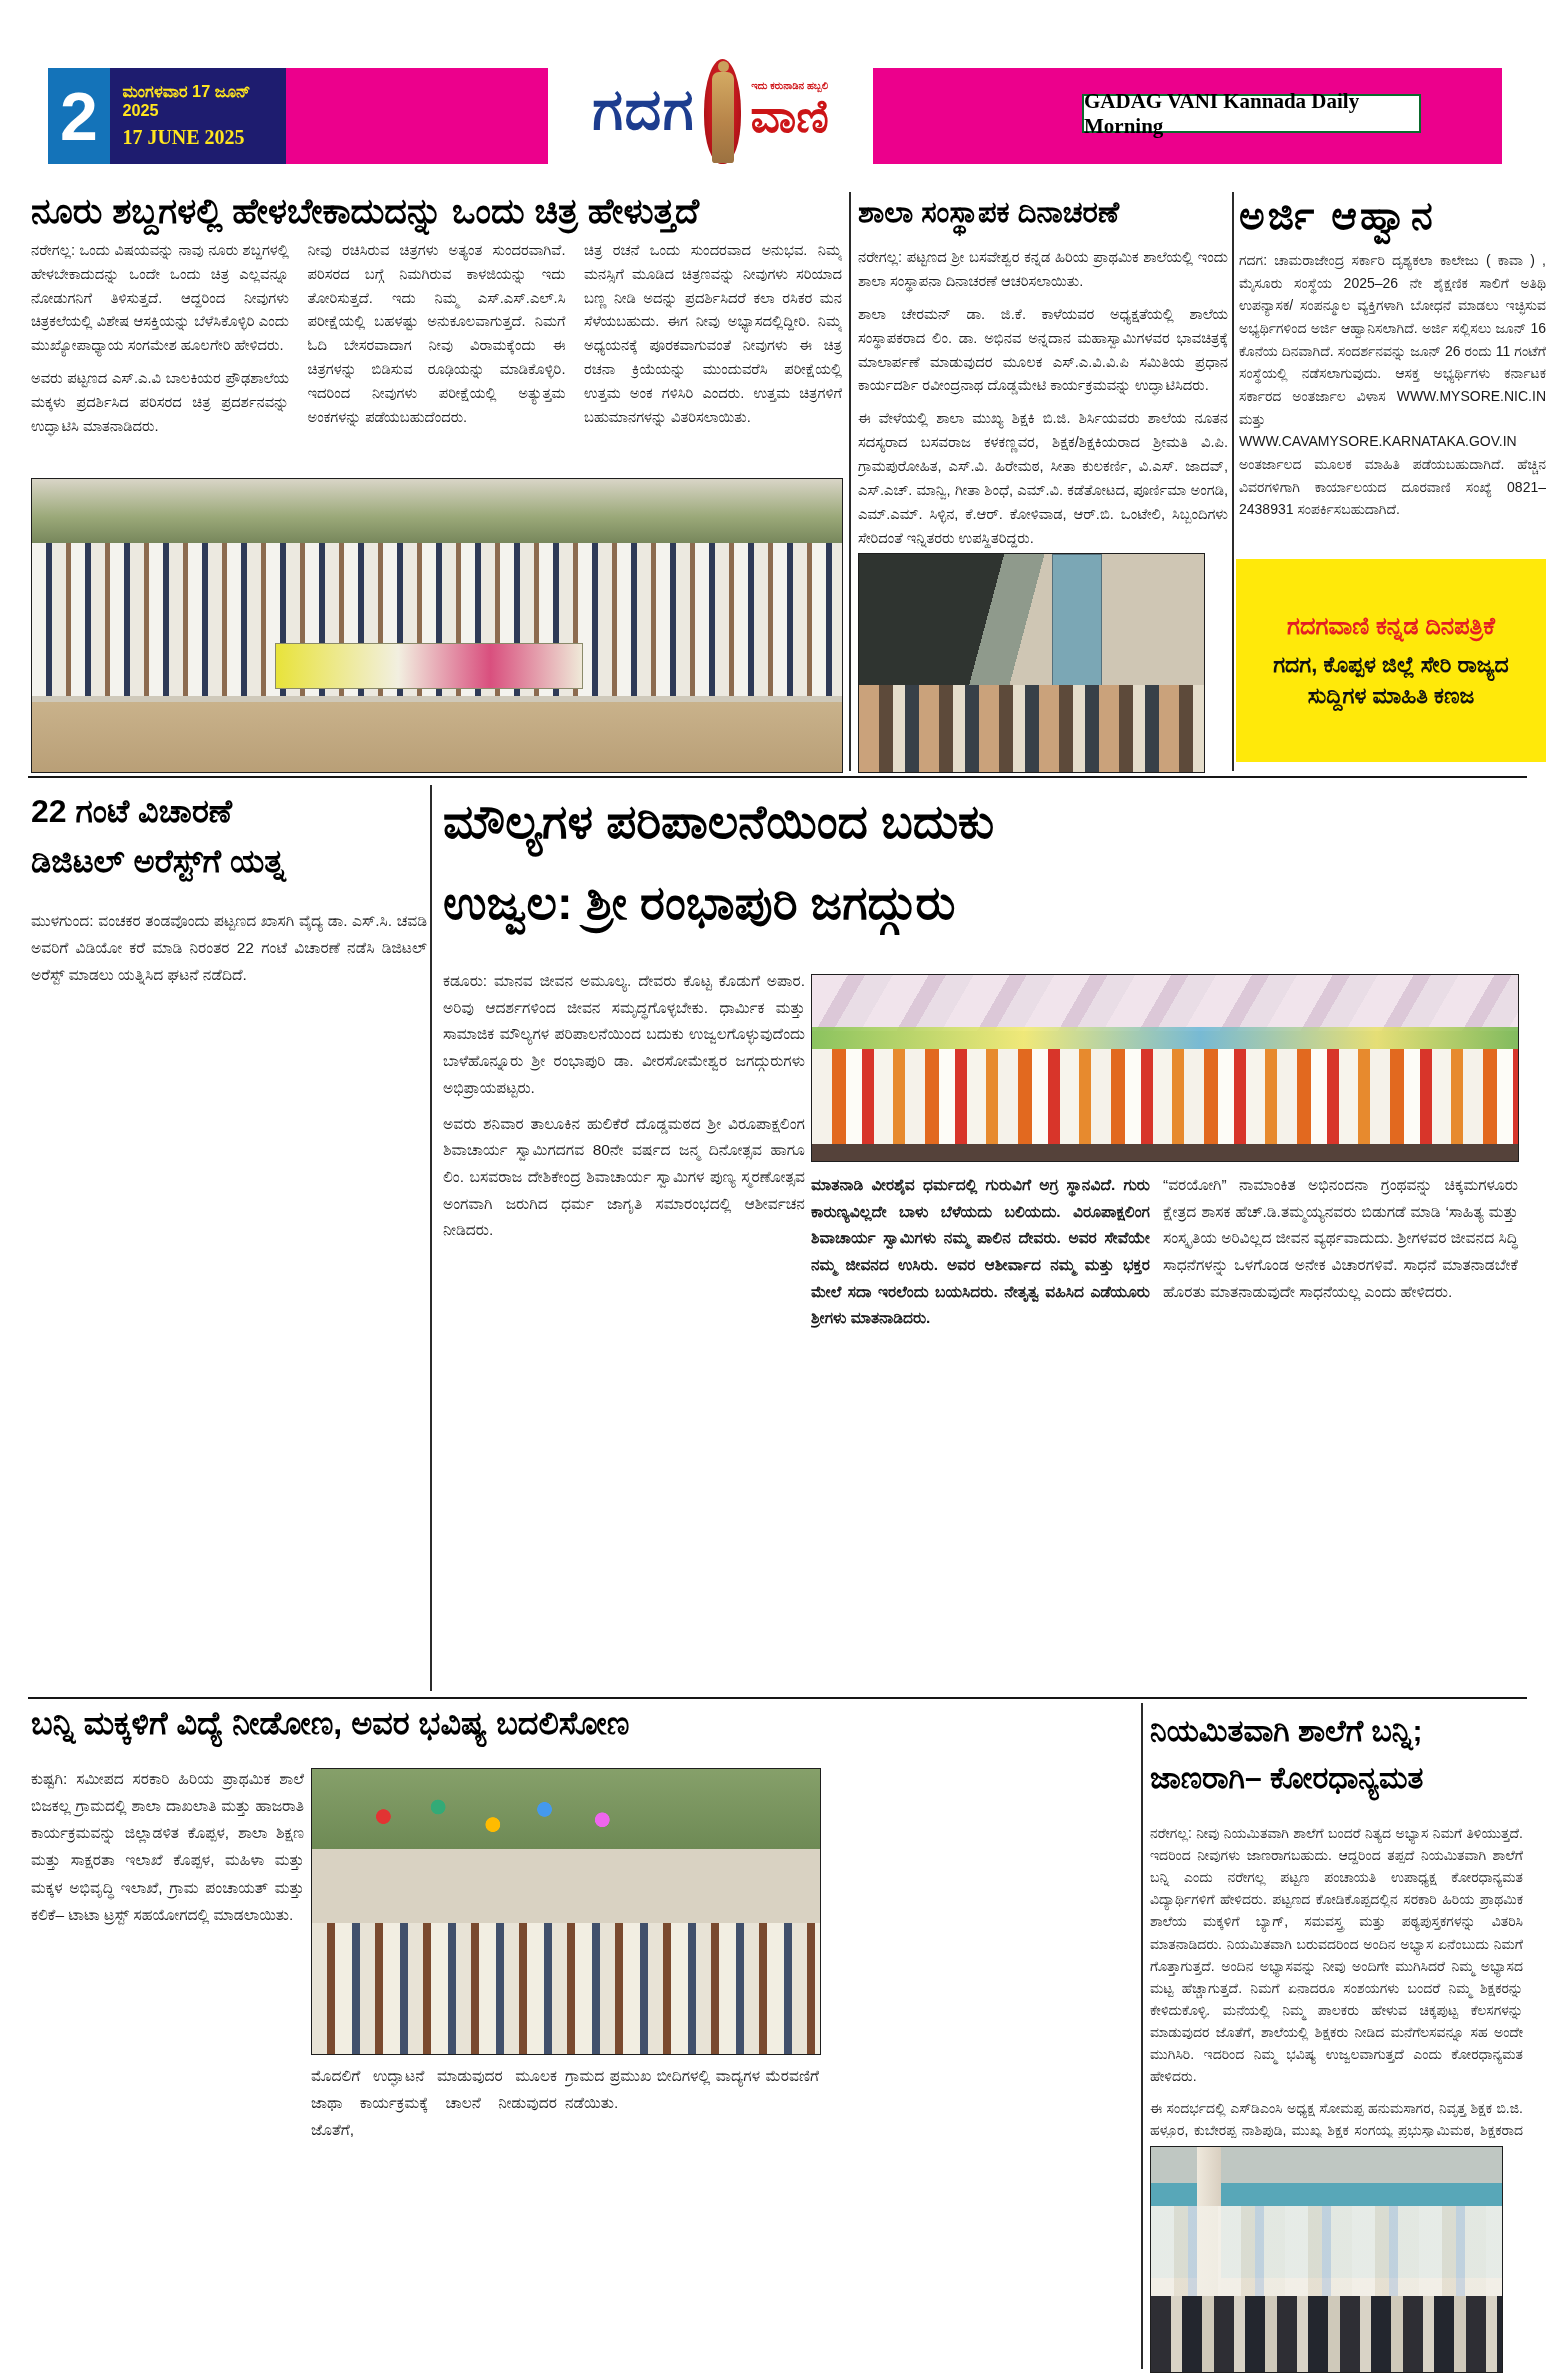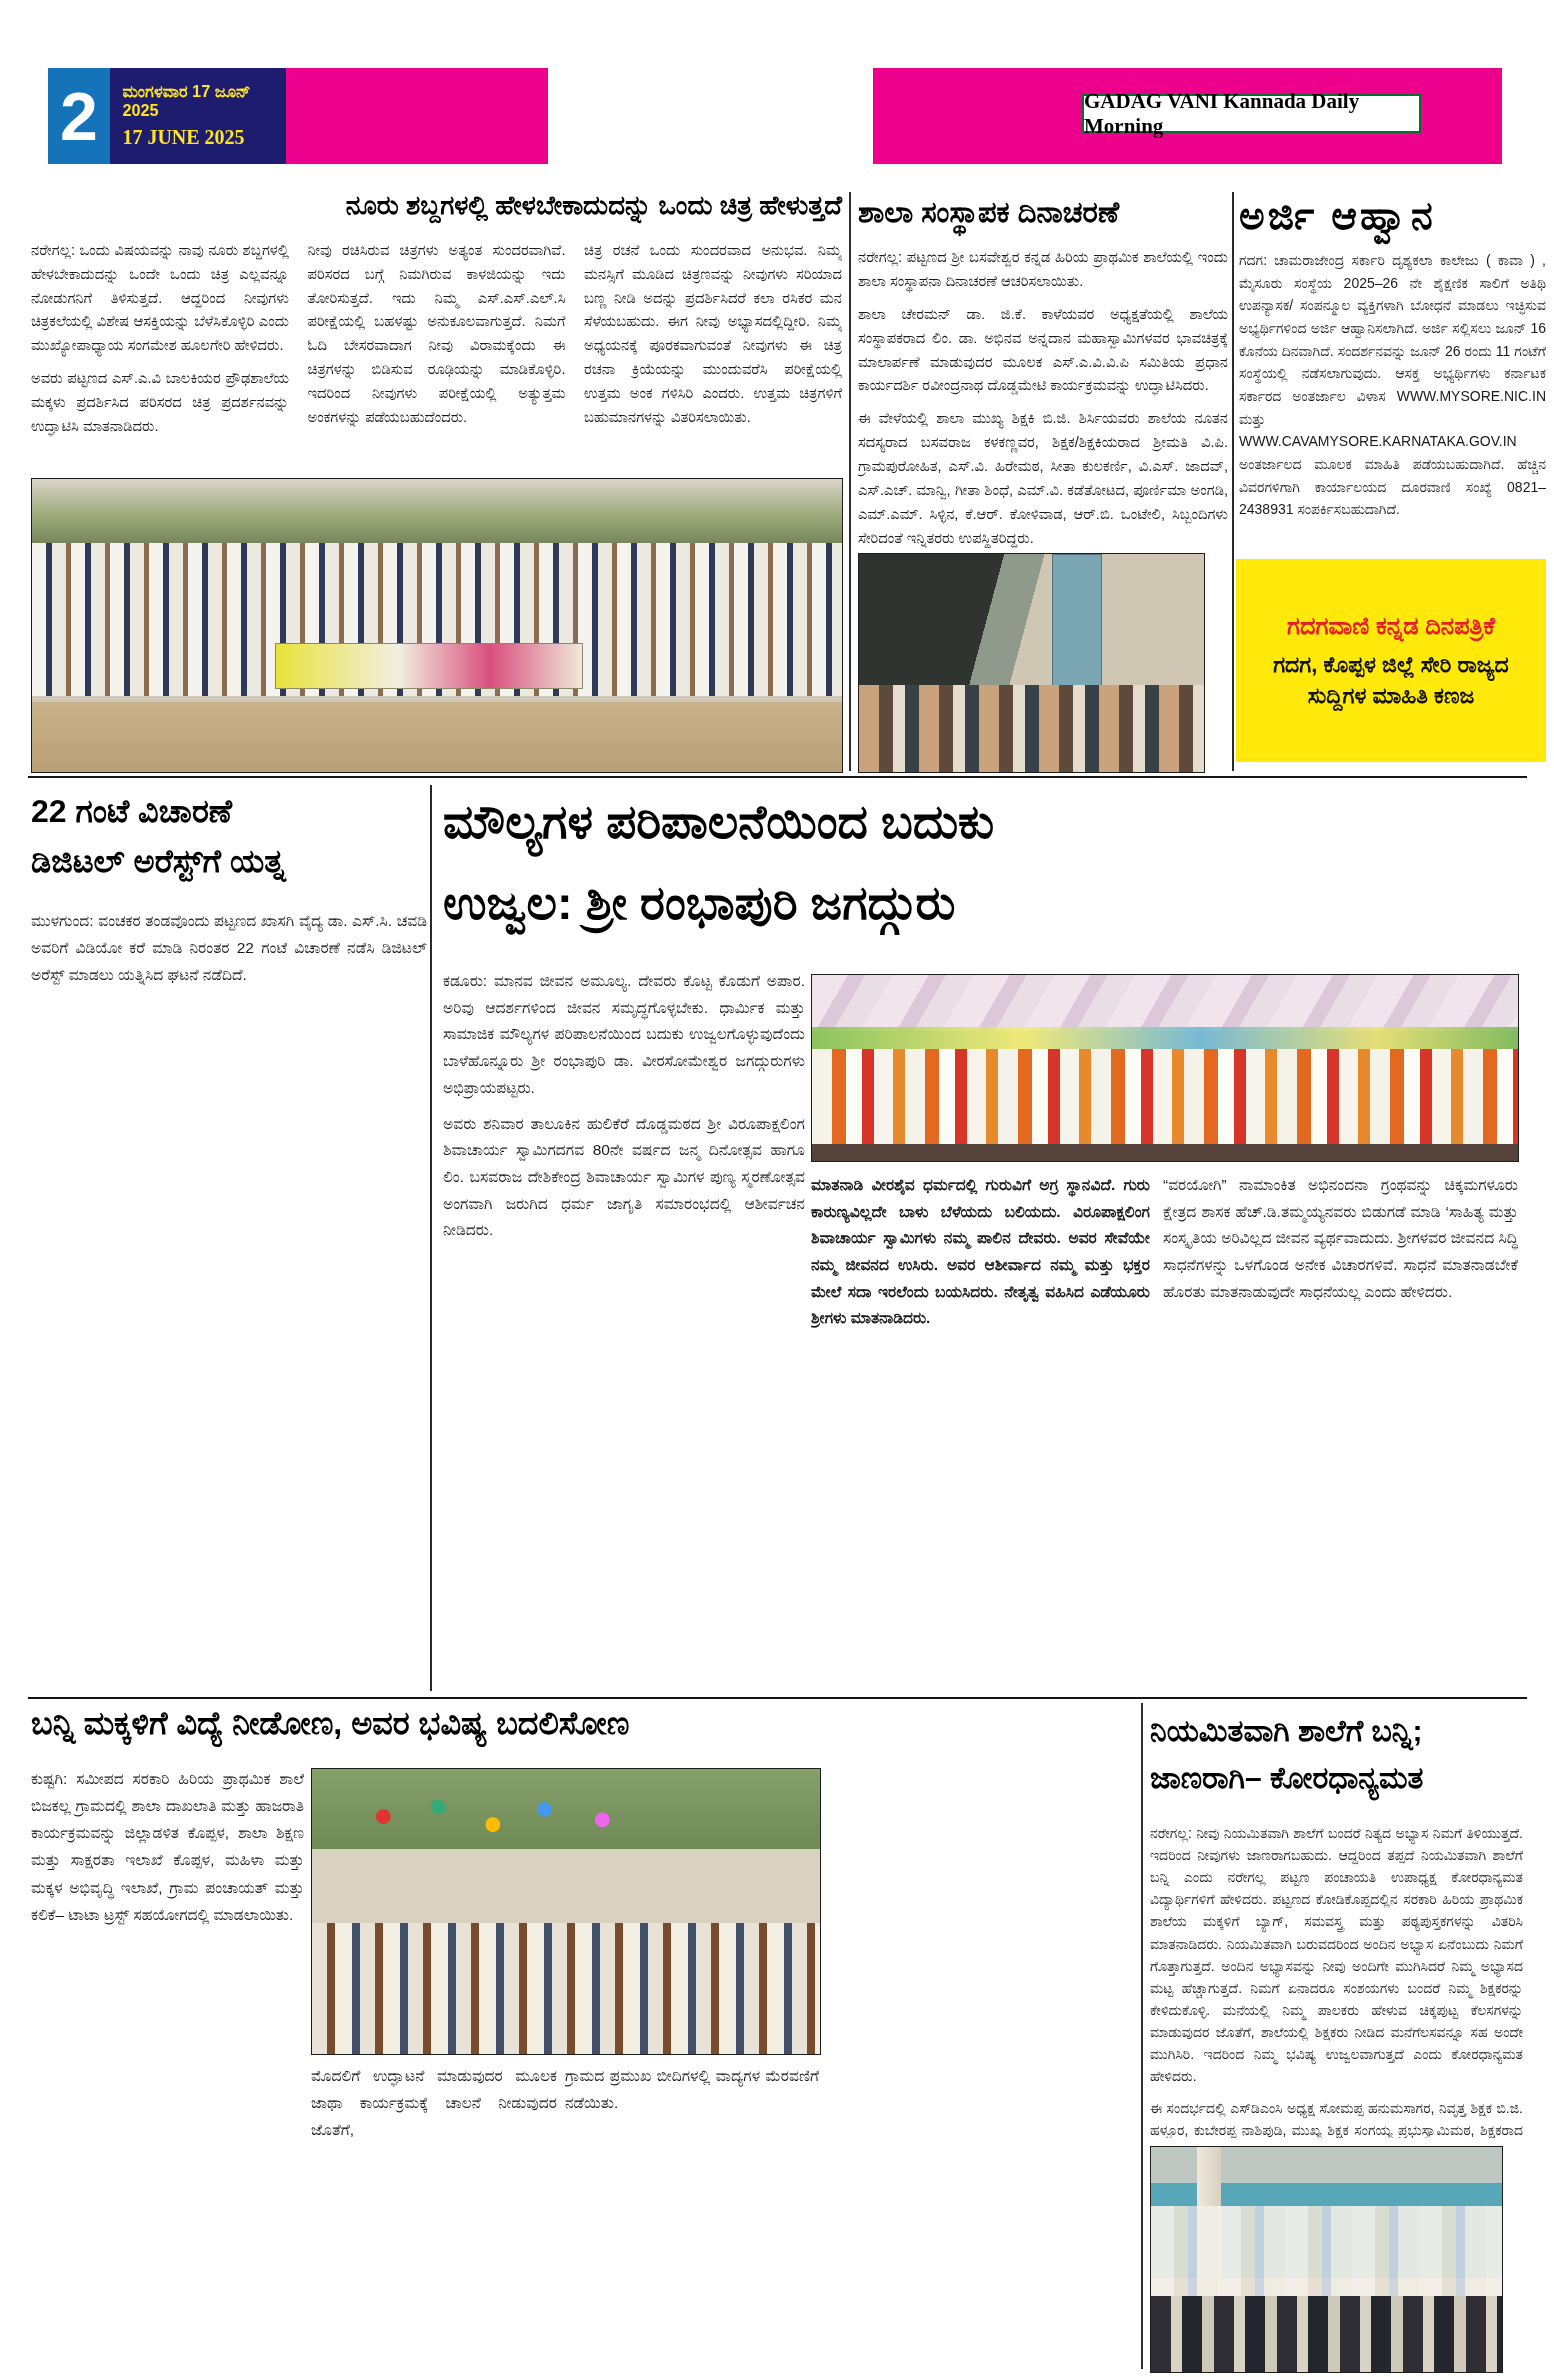--- a/index.html
+++ b/index.html
@@ -34,21 +34,21 @@
                  background:radial-gradient(ellipse at 50% 40%,#e4262c 0%,#b01217 75%);}
   .statue .figure{position:absolute;left:11px;top:20px;width:22px;height:91px;border-radius:7px 7px 3.1px 3.1px;
                   background:linear-gradient(180deg,#d3aa63 0%,#b8854a 55%,#9b7140 100%);}
   .statue .head{position:absolute;left:16.3px;top:9.3px;width:11.6px;height:11.6px;border-radius:50%;background:#caa05c;}
   .mh-pink2{left:873px;top:68px;width:629px;height:96px;background:#ec008c;}
   .mh-strip{left:1082px;top:94px;width:339px;height:39px;background:#fff;border:2.3px solid #0a6b2d;
             display:flex;align-items:center;justify-content:center;font-family:"Liberation Serif",serif;
             font-size:21px;font-weight:bold;color:#000;box-sizing:border-box;}
 
   
-  .h-a1{left:31px;top:190px;width:811px;font-size:26px;line-height:1.2;text-align:right;}
+  .h-a1{left:31px;top:190px;width:811px;font-size:35px;line-height:1.2;}
   .h-a2{left:858px;top:195px;width:370px;font-size:29px;line-height:1.2;}
   .h-a3{left:1239px;top:194px;width:307px;font-size:39px;letter-spacing:3.1px;}
   .h-a4{left:31px;top:787px;width:396px;font-size:32px;line-height:1.55;}
   .h-a5{left:443px;top:782px;width:1078px;font-size:47px;line-height:1.72;}
   .h-a6{left:31px;top:1705px;width:1107px;font-size:32px;}
   .h-a7{left:1150px;top:1708px;width:373px;font-size:30px;line-height:1.55;}
 
   
   .promo{left:1236px;top:559px;width:310px;height:203px;background:#ffe90a;
          display:flex;flex-direction:column;align-items:center;justify-content:center;
@@ -103,20 +103,32 @@
 
   <div class="abs mh-blue">
     <span>2</span>
   </div>
   <div class="abs mh-navy">
     <div class="kn">ಮಂಗಳವಾರ 17 ಜೂನ್ 2025</div>
     <div class="en">17 JUNE 2025</div>
   </div>
   <div class="abs mh-pink1"></div>
   <div class="abs mh-pink2"></div>
+  <div class="abs mh-logo">
+    <span class="logo-gadag">ಗದಗ</span>
+    <span class="statue">
+      <span class="flame"></span>
+        <span class="figure"></span>
+        <span class="head"></span>
+    </span>
+    <span class="logo-vani-wrap">
+      <span class="logo-tagline">ಇದು ಕರುನಾಡಿನ ಹಬ್ಬಲಿ</span>
+      <span class="logo-vani">ವಾಣಿ</span>
+    </span>
+  </div>
   <div class="abs mh-strip">GADAG VANI Kannada Daily Morning</div>
 
   <div class="abs hl h-a1">ನೂರು ಶಬ್ದಗಳಲ್ಲಿ ಹೇಳಬೇಕಾದುದನ್ನು ಒಂದು ಚಿತ್ರ ಹೇಳುತ್ತದೆ</div>
   <div class="abs body-text" style="left:31px;top:239px;width:811px;height:223px;column-count:3;column-gap:18.6px;">
     <p>ನರೇಗಲ್ಲ: ಒಂದು ವಿಷಯವನ್ನು ನಾವು ನೂರು ಶಬ್ದಗಳಲ್ಲಿ ಹೇಳಬೇಕಾದುದನ್ನು ಒಂದೇ ಒಂದು ಚಿತ್ರ ಎಲ್ಲವನ್ನೂ ನೋಡುಗನಿಗೆ ತಿಳಿಸುತ್ತದೆ. ಆದ್ದರಿಂದ ನೀವುಗಳು ಚಿತ್ರಕಲೆಯಲ್ಲಿ ವಿಶೇಷ ಆಸಕ್ತಿಯನ್ನು ಬೆಳೆಸಿಕೊಳ್ಳಿರಿ ಎಂದು ಮುಖ್ಯೋಪಾಧ್ಯಾಯ ಸಂಗಮೇಶ ಹೂಲಗೇರಿ ಹೇಳಿದರು.</p>
     <p>ಅವರು ಪಟ್ಟಣದ ಎಸ್.ಎ.ವಿ ಬಾಲಕಿಯರ ಪ್ರೌಢಶಾಲೆಯ ಮಕ್ಕಳು ಪ್ರದರ್ಶಿಸಿದ ಪರಿಸರದ ಚಿತ್ರ ಪ್ರದರ್ಶನವನ್ನು ಉದ್ಘಾಟಿಸಿ ಮಾತನಾಡಿದರು.</p>
     <p>ನೀವು ರಚಿಸಿರುವ ಚಿತ್ರಗಳು ಅತ್ಯಂತ ಸುಂದರವಾಗಿವೆ. ಪರಿಸರದ ಬಗ್ಗೆ ನಿಮಗಿರುವ ಕಾಳಜಿಯನ್ನು ಇದು ತೋರಿಸುತ್ತದೆ. ಇದು ನಿಮ್ಮ ಎಸ್.ಎಸ್.ಎಲ್.ಸಿ ಪರೀಕ್ಷೆಯಲ್ಲಿ ಬಹಳಷ್ಟು ಅನುಕೂಲವಾಗುತ್ತದೆ. ನಿಮಗೆ ಓದಿ ಬೇಸರವಾದಾಗ ನೀವು ವಿರಾಮಕ್ಕೆಂದು ಈ ಚಿತ್ರಗಳನ್ನು ಬಿಡಿಸುವ ರೂಢಿಯನ್ನು ಮಾಡಿಕೊಳ್ಳಿರಿ. ಇದರಿಂದ ನೀವುಗಳು ಪರೀಕ್ಷೆಯಲ್ಲಿ ಅತ್ಯುತ್ತಮ ಅಂಕಗಳನ್ನು ಪಡೆಯಬಹುದೆಂದರು.</p>
     <p>ಚಿತ್ರ ರಚನೆ ಒಂದು ಸುಂದರವಾದ ಅನುಭವ. ನಿಮ್ಮ ಮನಸ್ಸಿಗೆ ಮೂಡಿದ ಚಿತ್ರಣವನ್ನು ನೀವುಗಳು ಸರಿಯಾದ ಬಣ್ಣ ನೀಡಿ ಅದನ್ನು ಪ್ರದರ್ಶಿಸಿದರೆ ಕಲಾ ರಸಿಕರ ಮನ ಸೆಳೆಯಬಹುದು. ಈಗ ನೀವು ಅಭ್ಯಾಸದಲ್ಲಿದ್ದೀರಿ. ನಿಮ್ಮ ಅಧ್ಯಯನಕ್ಕೆ ಪೂರಕವಾಗುವಂತೆ ನೀವುಗಳು ಈ ಚಿತ್ರ ರಚನಾ ಕ್ರಿಯೆಯನ್ನು ಮುಂದುವರೆಸಿ ಪರೀಕ್ಷೆಯಲ್ಲಿ ಉತ್ತಮ ಅಂಕ ಗಳಿಸಿರಿ ಎಂದರು. ಉತ್ತಮ ಚಿತ್ರಗಳಿಗೆ ಬಹುಮಾನಗಳನ್ನು ವಿತರಿಸಲಾಯಿತು.</p>
 
   </div>

